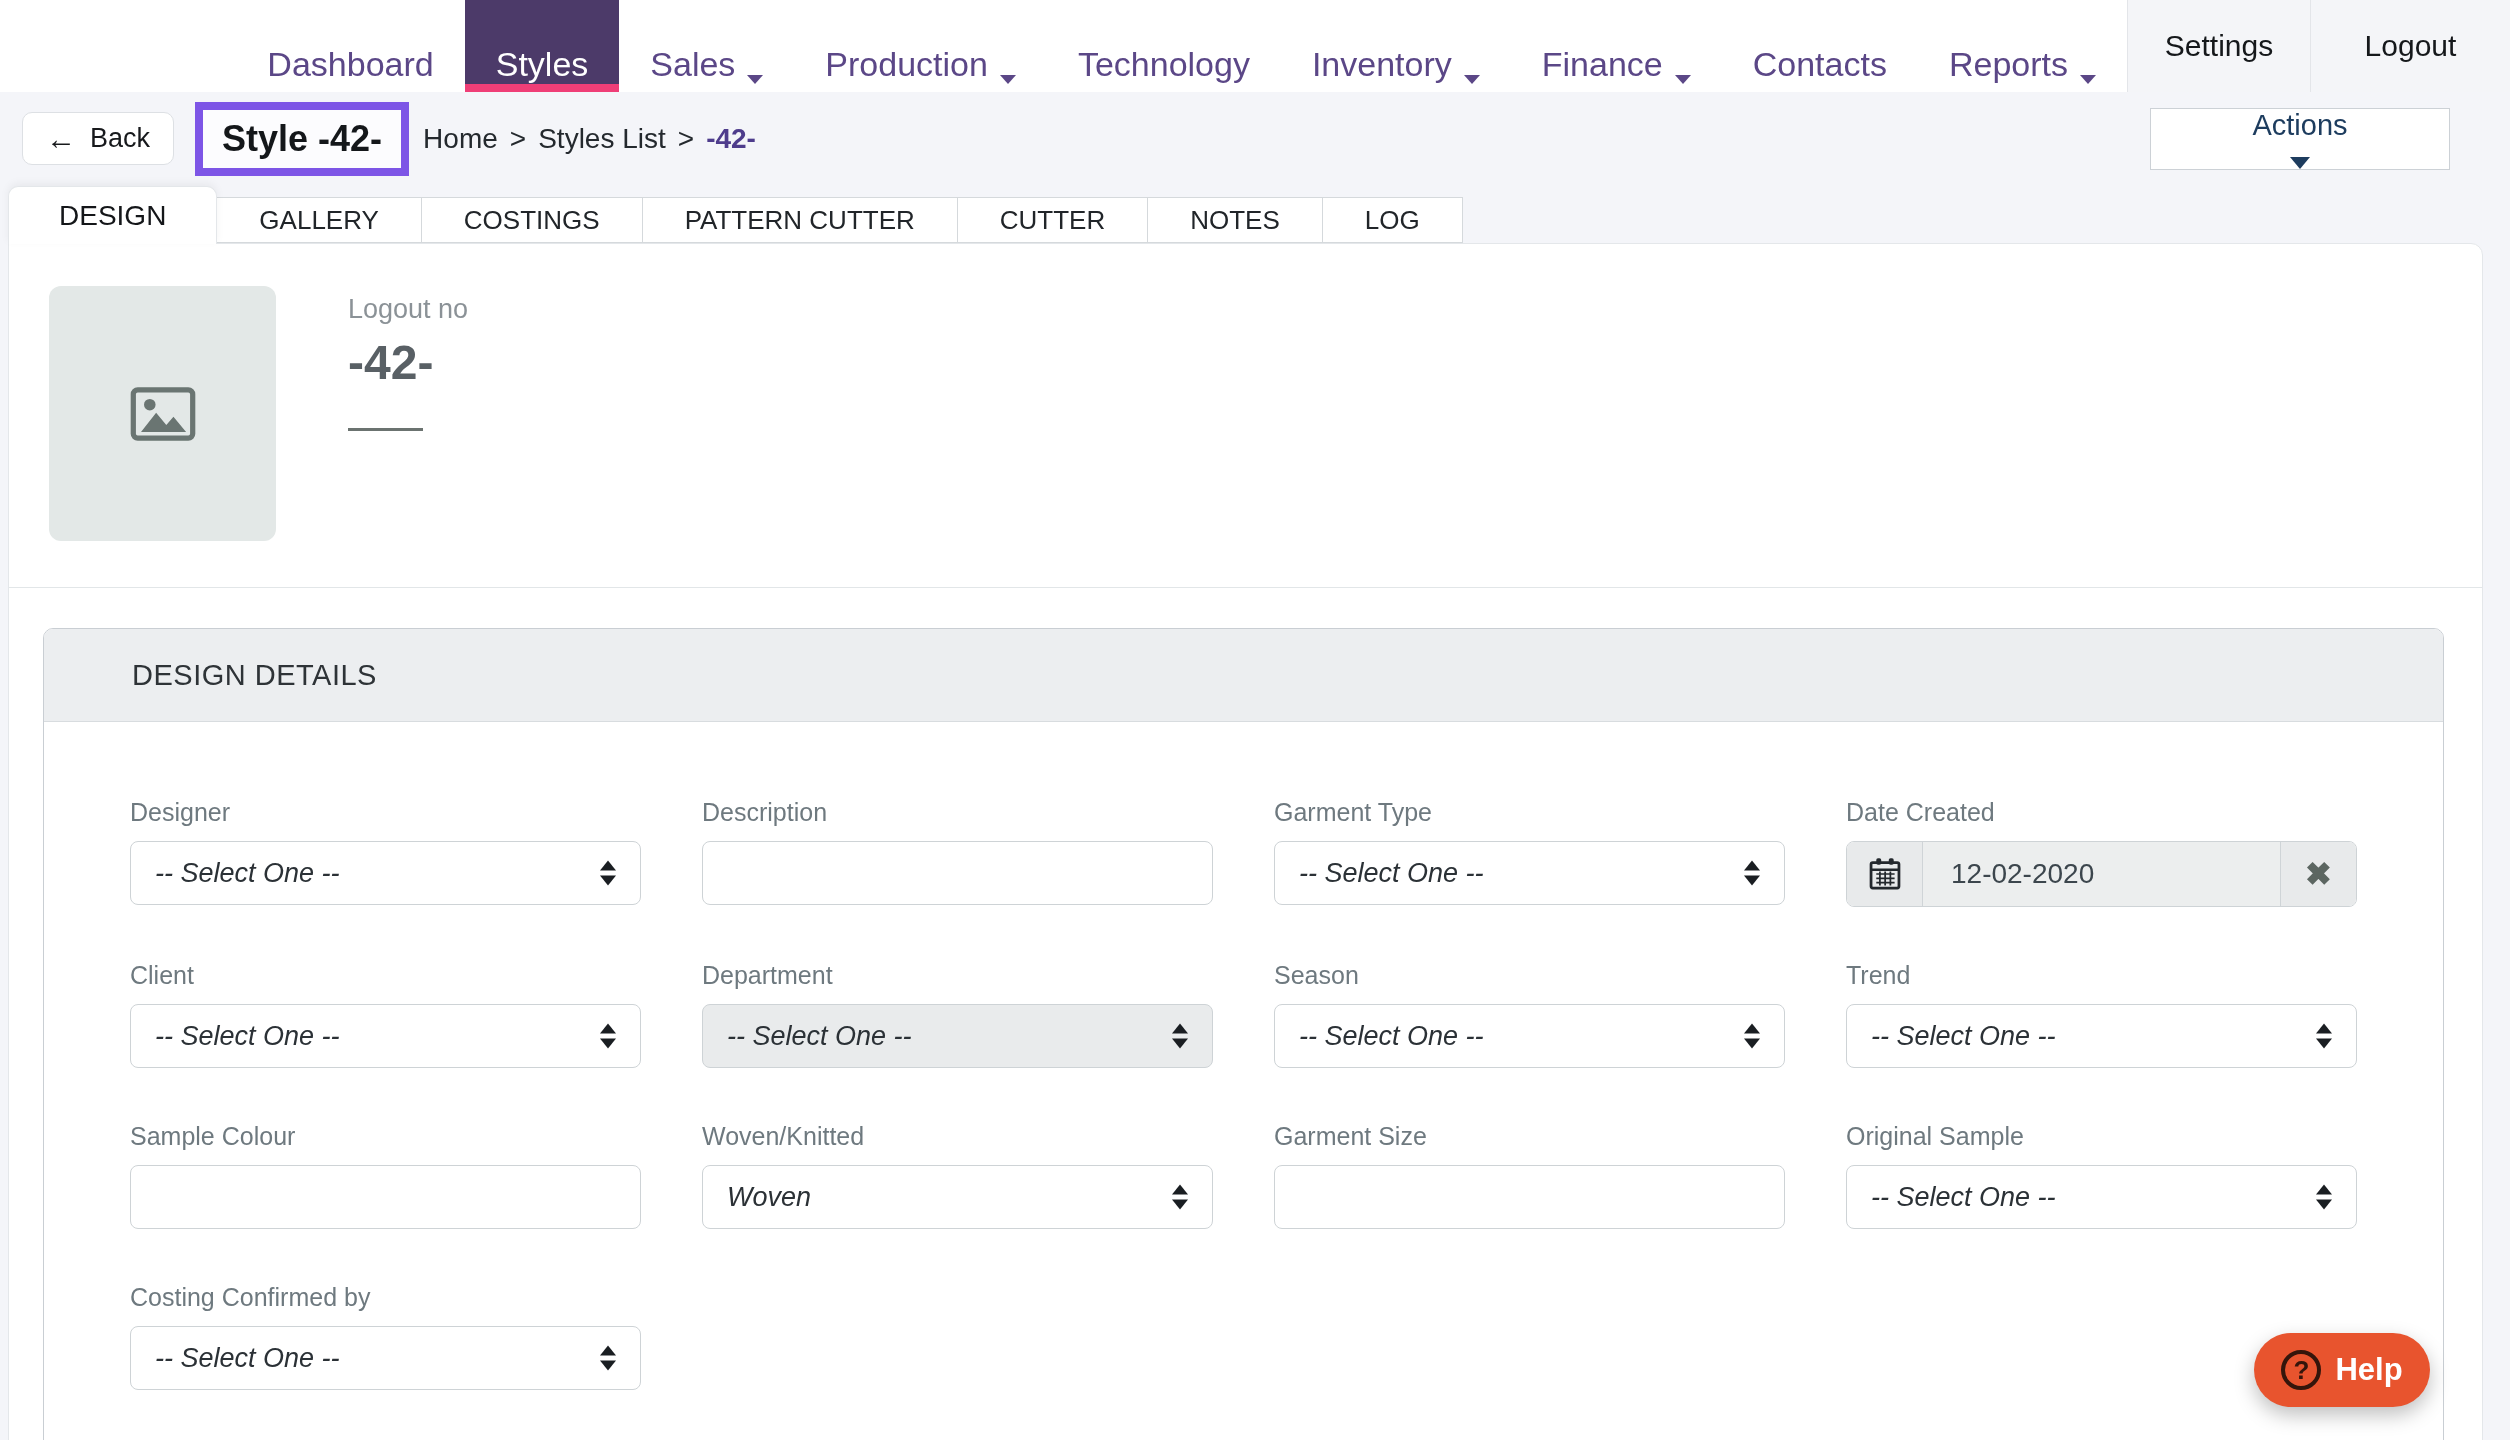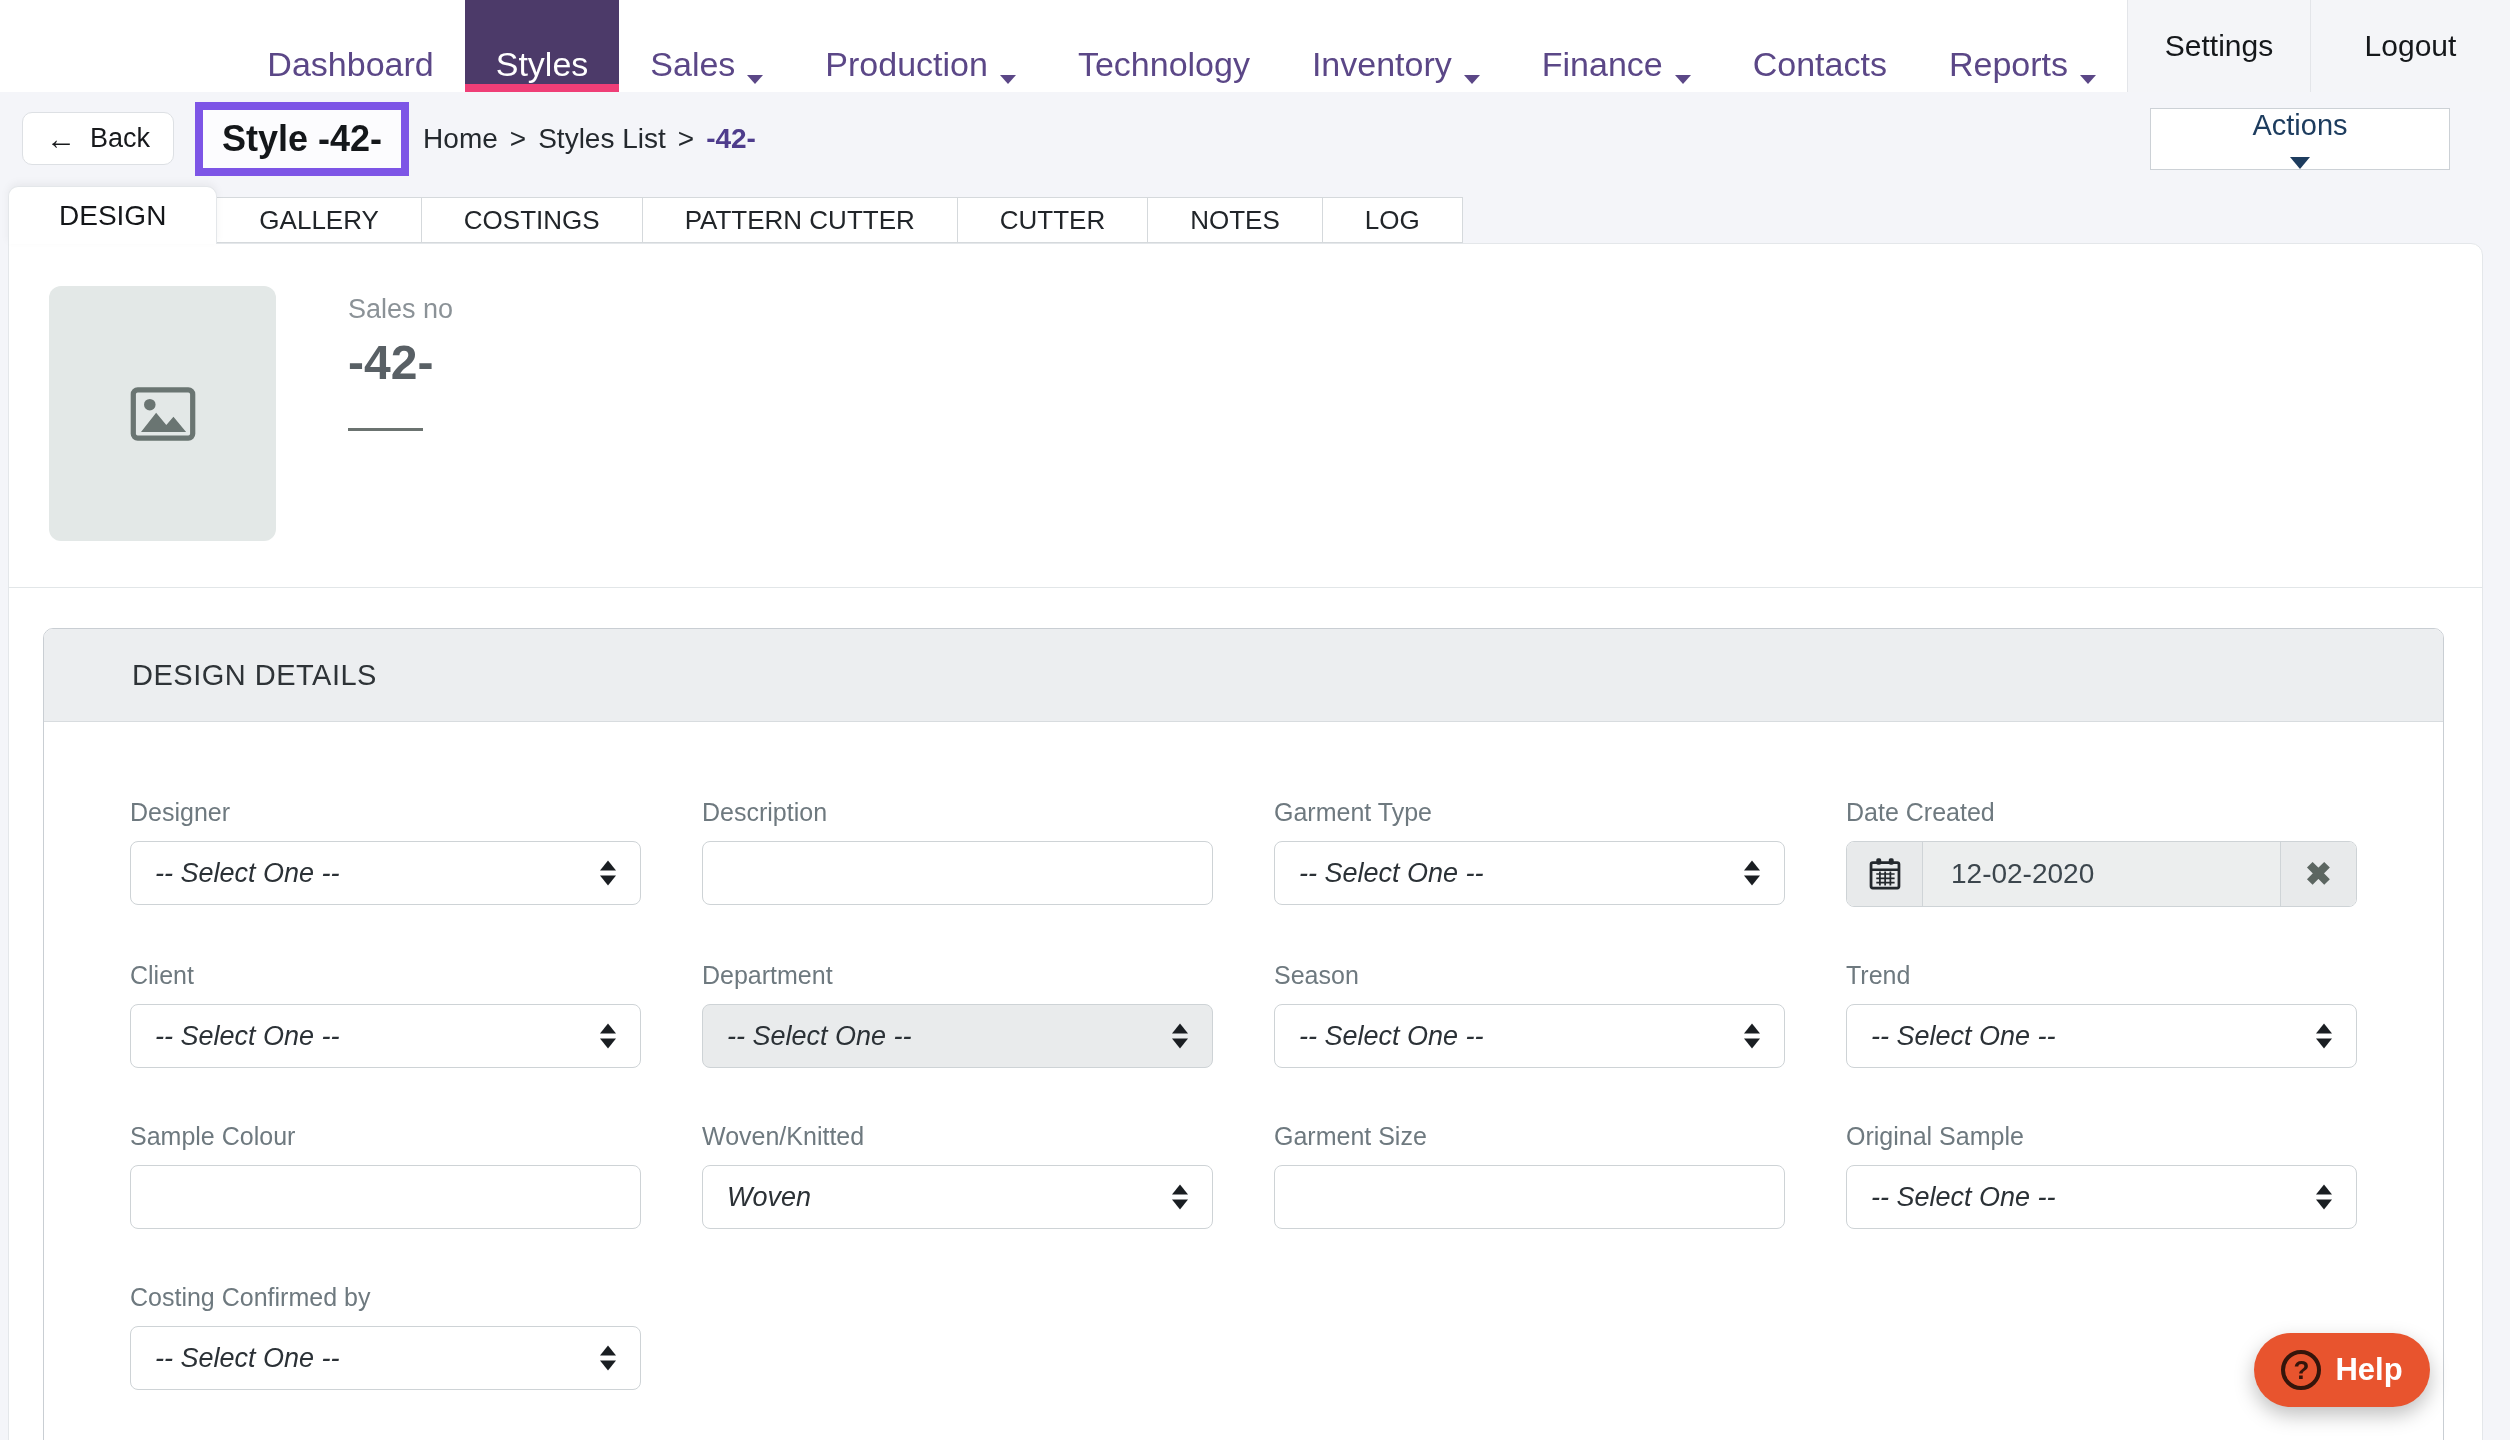--- a/index.html
+++ b/index.html
@@ -301,21 +301,21 @@
 
   <section class="summary-section">
     <div class="img-placeholder">
       <svg width="66" height="56" viewBox="0 0 24 20" fill="none">
         <rect x="1.2" y="1.2" width="21.6" height="17.6" rx="1.6" stroke="#6a7572" stroke-width="1.9"></rect>
         <circle cx="7.2" cy="6.6" r="2.1" fill="#6a7572"></circle>
         <path d="M4 16.5 L9.5 9.5 L13.2 14 L15.8 11 L20.4 16.5 Z" fill="#6a7572"></path>
       </svg>
     </div>
     <div class="summary-text">
-      <div class="styleno-label">Sales no</div>
+      <div class="styleno-label">Logout no</div>
       <div class="styleno-value">-42-</div>
       <div class="styleno-rule"></div>
     </div>
   </section>
 
   <section class="panel">
     <div class="panel-header">
       <span>DESIGN DETAILS</span>
     </div>
     <div class="panel-body">

